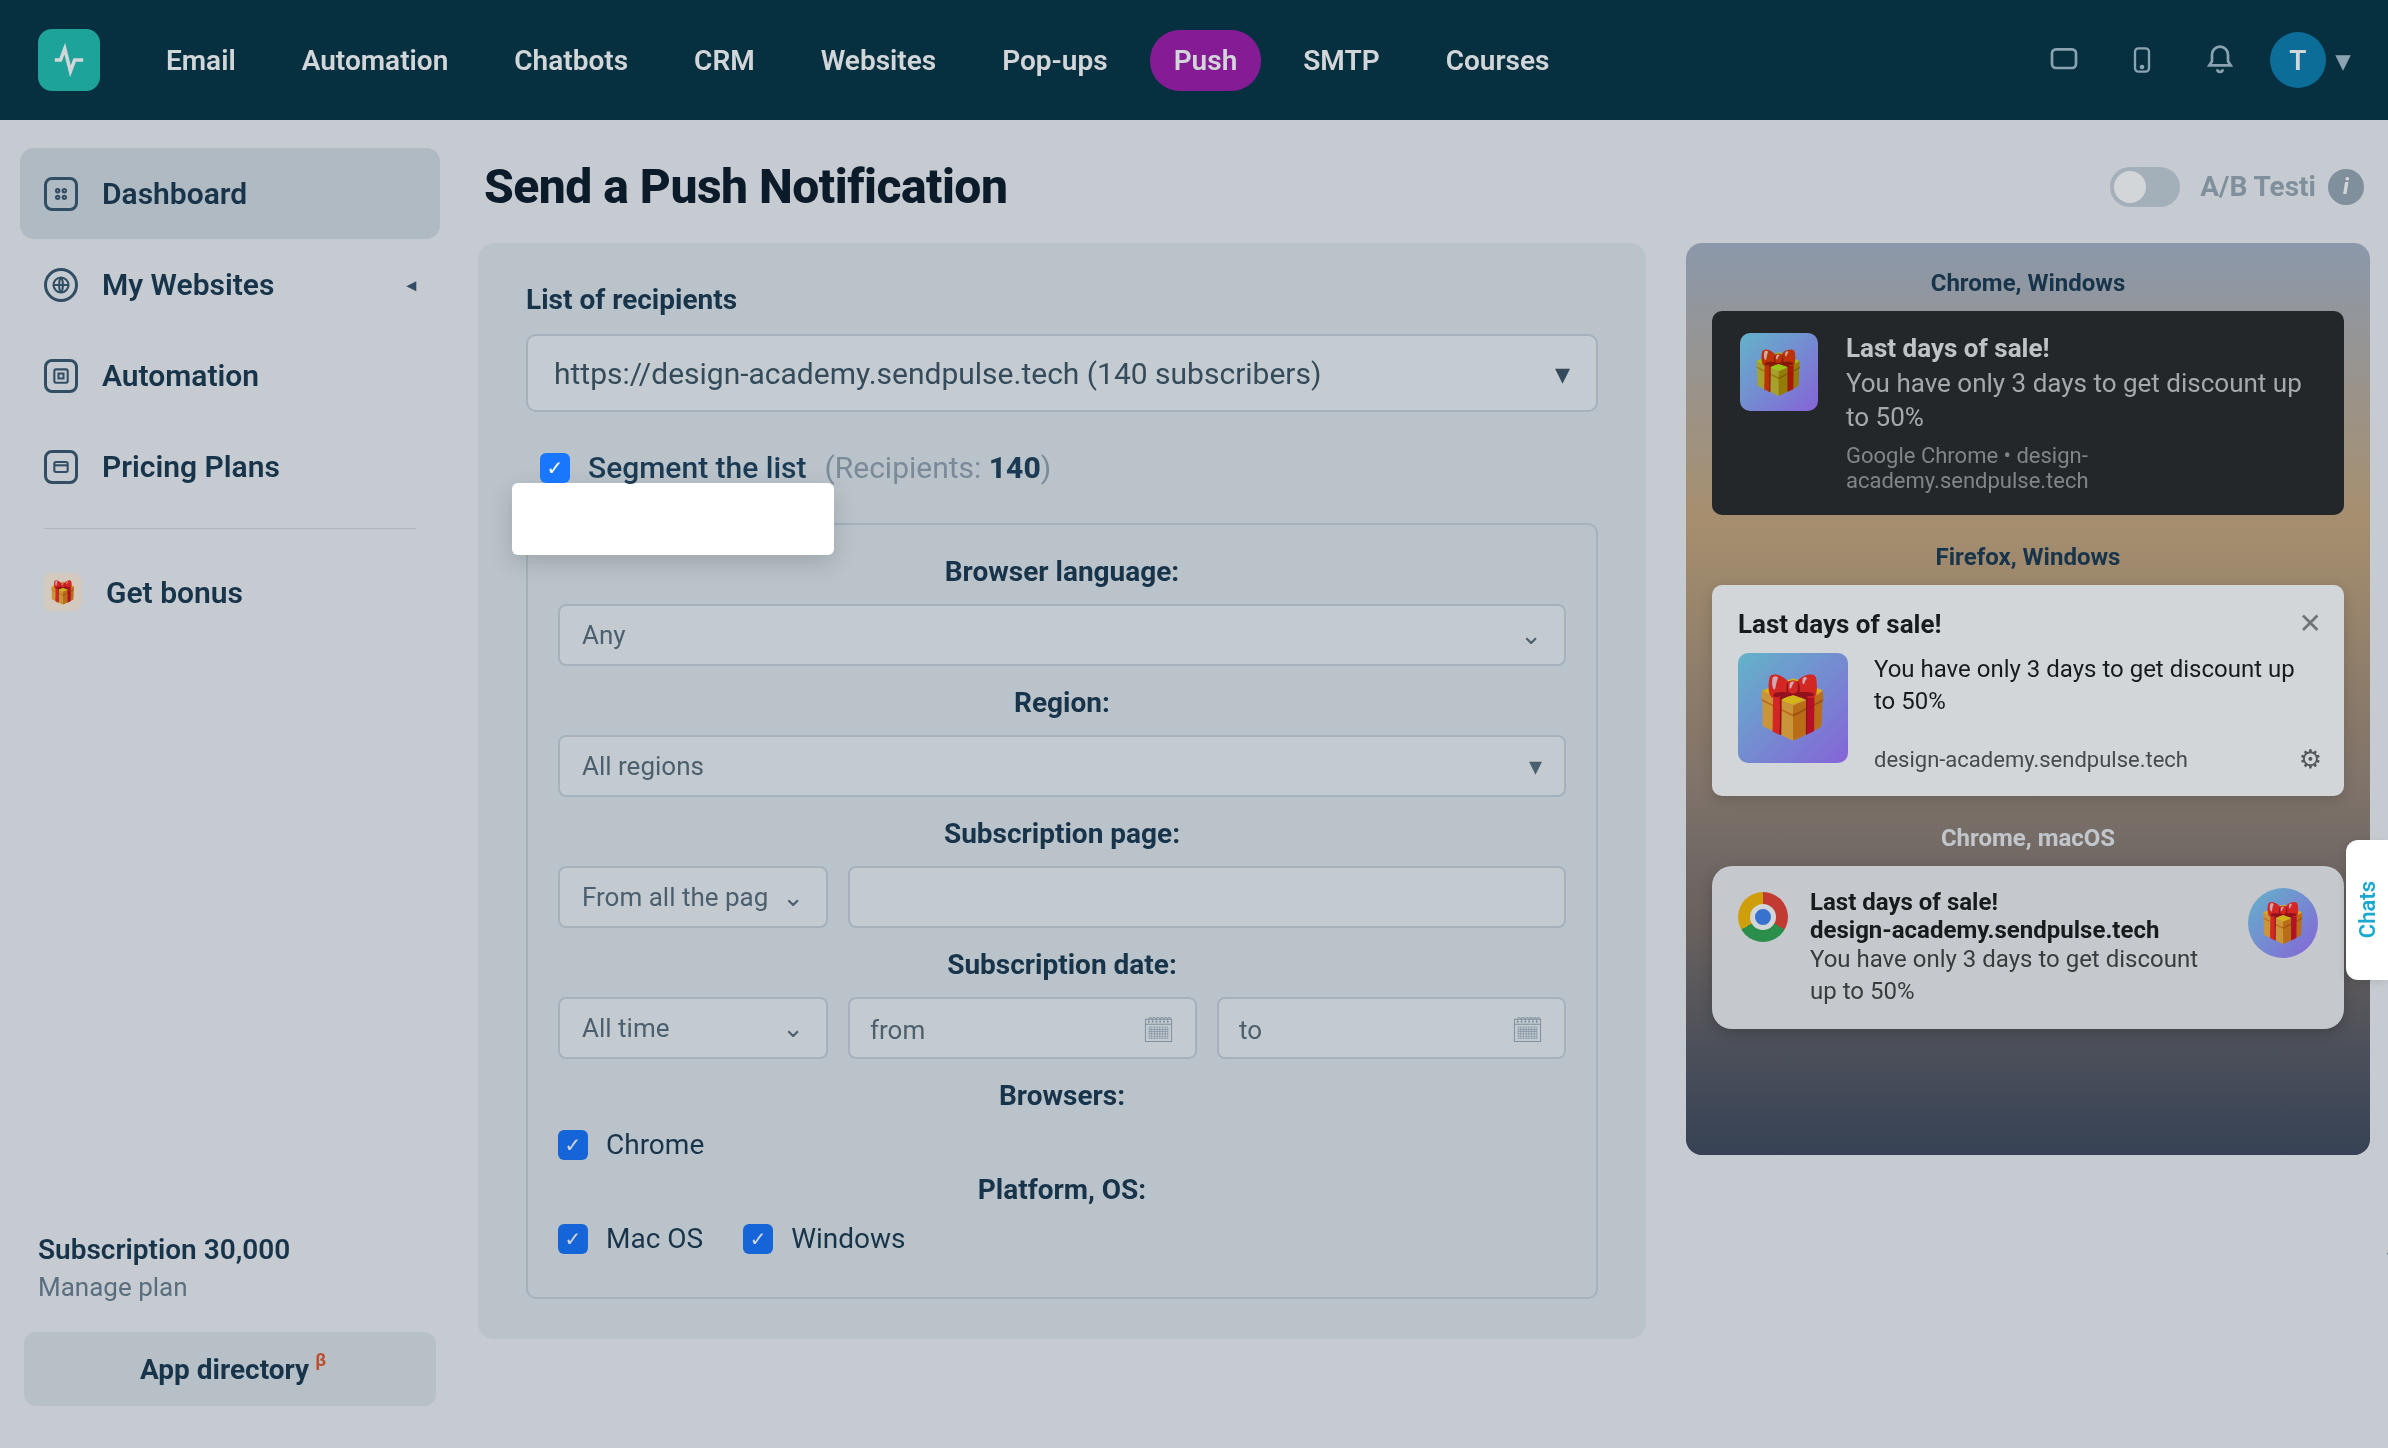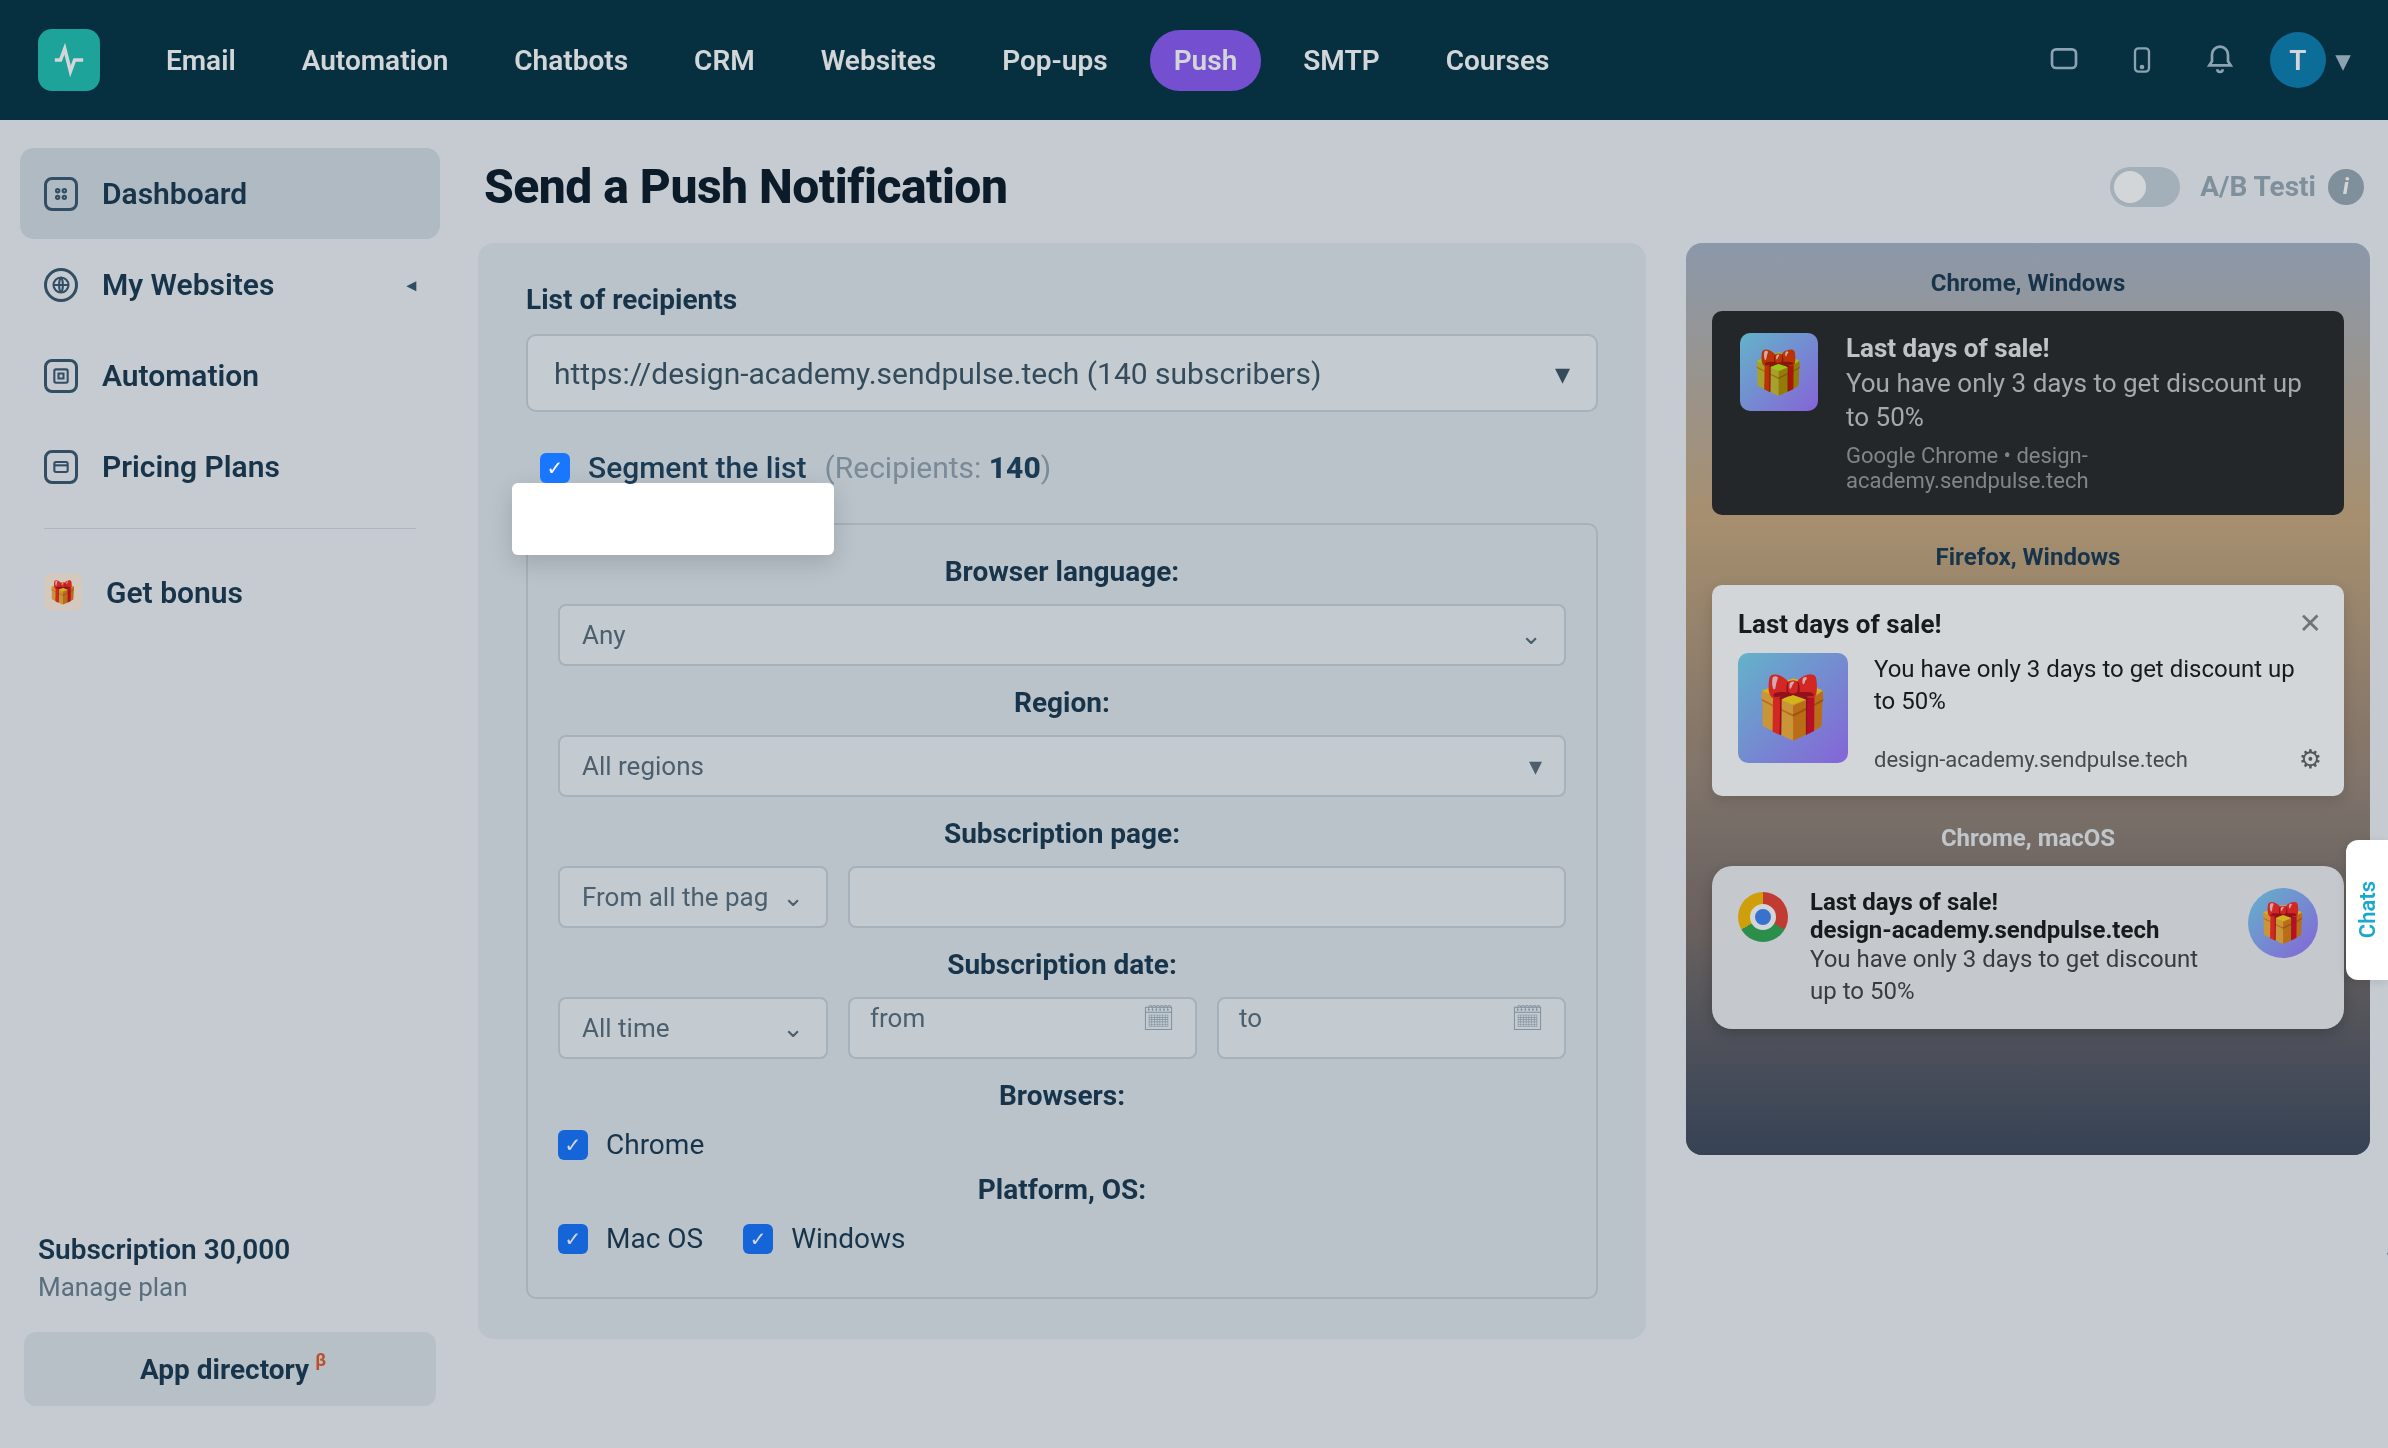--- a/index.html
+++ b/index.html
@@ -11,21 +11,21 @@
 
 .dim { position: absolute; inset: 0; background: rgba(9, 25, 40, 0.18); pointer-events: none; z-index: 50; }
 .highlight-hole { position: absolute; z-index: 60; background: #fff; border-radius: 6px; box-shadow: 0 8px 24px rgba(0,0,0,.15); pointer-events: none; }
 
 
 .topnav { position: relative; z-index: 10; height: 120px; background: #063446; display: flex; align-items: center; padding: 0 38px; color: #dbeaf3; font-size: 28px; font-weight: 600; }
 .logo { width: 62px; height: 62px; background: #23c1b4; border-radius: 14px; display: flex; align-items: center; justify-content: center; margin-right: 42px; }
 .logo svg { width: 34px; height: 34px; }
 .navlinks { display: flex; gap: 18px; align-items: center; }
 .navlink { padding: 14px 24px; border-radius: 30px; color: #ffffff; cursor: pointer; }
-.navlink.active { background: #8b5cf6; color: #fff; }
+.navlink.active { background: #a21caf; color: #fff; }
 .spacer { flex: 1; }
 .topicons { display: flex; gap: 42px; align-items: center; margin-right: 32px; }
 .topicon { width: 36px; height: 36px; display: flex; align-items: center; justify-content: center; color: #a8c1cf; }
 .avatar { width: 56px; height: 56px; border-radius: 50%; background: #0d7fb2; color: #fff; display: flex; align-items: center; justify-content: center; font-size: 28px; }
 .avwrap { display: flex; align-items: center; gap: 10px; color: #a8c1cf; }
 
 
 .layout { display: flex; height: calc(100% - 120px); }
 .sidebar { width: 460px; padding: 28px 20px; display: flex; flex-direction: column; }
 .side-item { display: flex; align-items: center; gap: 24px; padding: 28px 24px; border-radius: 14px; color: #1b3a53; font-size: 30px; font-weight: 600; cursor: pointer; }
@@ -66,21 +66,21 @@
 .rec b { color: #1b3a53; font-weight: 800; }
 
 .segbox { background: #e1e8ee; border: 2px solid #c7d2dc; border-radius: 10px; padding: 30px; }
 .fieldlab { font-size: 28px; font-weight: 700; color: #1b3a53; margin-bottom: 16px; margin-top: 10px; text-align: center; }
 .fieldlab:first-child { margin-top: 0; }
 .sel2 { background: #edf2f6; border: 2px solid #c7d2dc; border-radius: 8px; height: 62px; display: flex; align-items: center; padding: 0 22px; font-size: 26px; color: #5a6e7e; margin-bottom: 20px; }
 .sel2 .chev { margin-left: auto; }
 .row2 { display: flex; gap: 20px; margin-bottom: 20px; }
 .row2 .sel2 { flex: 0 0 270px; margin-bottom: 0; }
 .row2 .grow { flex: 1; margin-bottom: 0; }
-.dateinput { flex: 1; display: flex; align-items: flex-start; gap: 14px; background: #edf2f6; border: 2px solid #c7d2dc; border-radius: 8px; height: 62px; padding: 4px 20px; color: #5a6e7e; font-size: 26px; }
+.dateinput { flex: 1; display: flex; align-items: flex-end; gap: 14px; background: #edf2f6; border: 2px solid #c7d2dc; border-radius: 8px; height: 62px; padding: 12px 20px; color: #5a6e7e; font-size: 26px; }
 .dateinput .cal { margin-left: auto; color: #9aabba; }
 .chkline { display: flex; align-items: center; gap: 18px; font-size: 28px; color: #1b3a53; margin-bottom: 12px; }
 .chkrow { display: flex; gap: 40px; }
 
 
 .preview { width: 684px; height: 912px; border-radius: 16px; background: linear-gradient(180deg, #a8b4c8 0%, #c9a97f 30%, #a08a78 55%, #6a7a90 100%); padding: 26px; position: relative; overflow: hidden; }
 .preview::before { content: ""; position: absolute; left: 0; right: 0; bottom: 0; height: 380px; background: linear-gradient(180deg, rgba(200,200,210,0) 0%, rgba(120,100,90,0.6) 40%, rgba(60,70,90,0.9) 100%); }
 .pvlabel { text-align: center; font-size: 24px; font-weight: 700; color: #1b3a53; margin-bottom: 14px; position: relative; }
 
 

